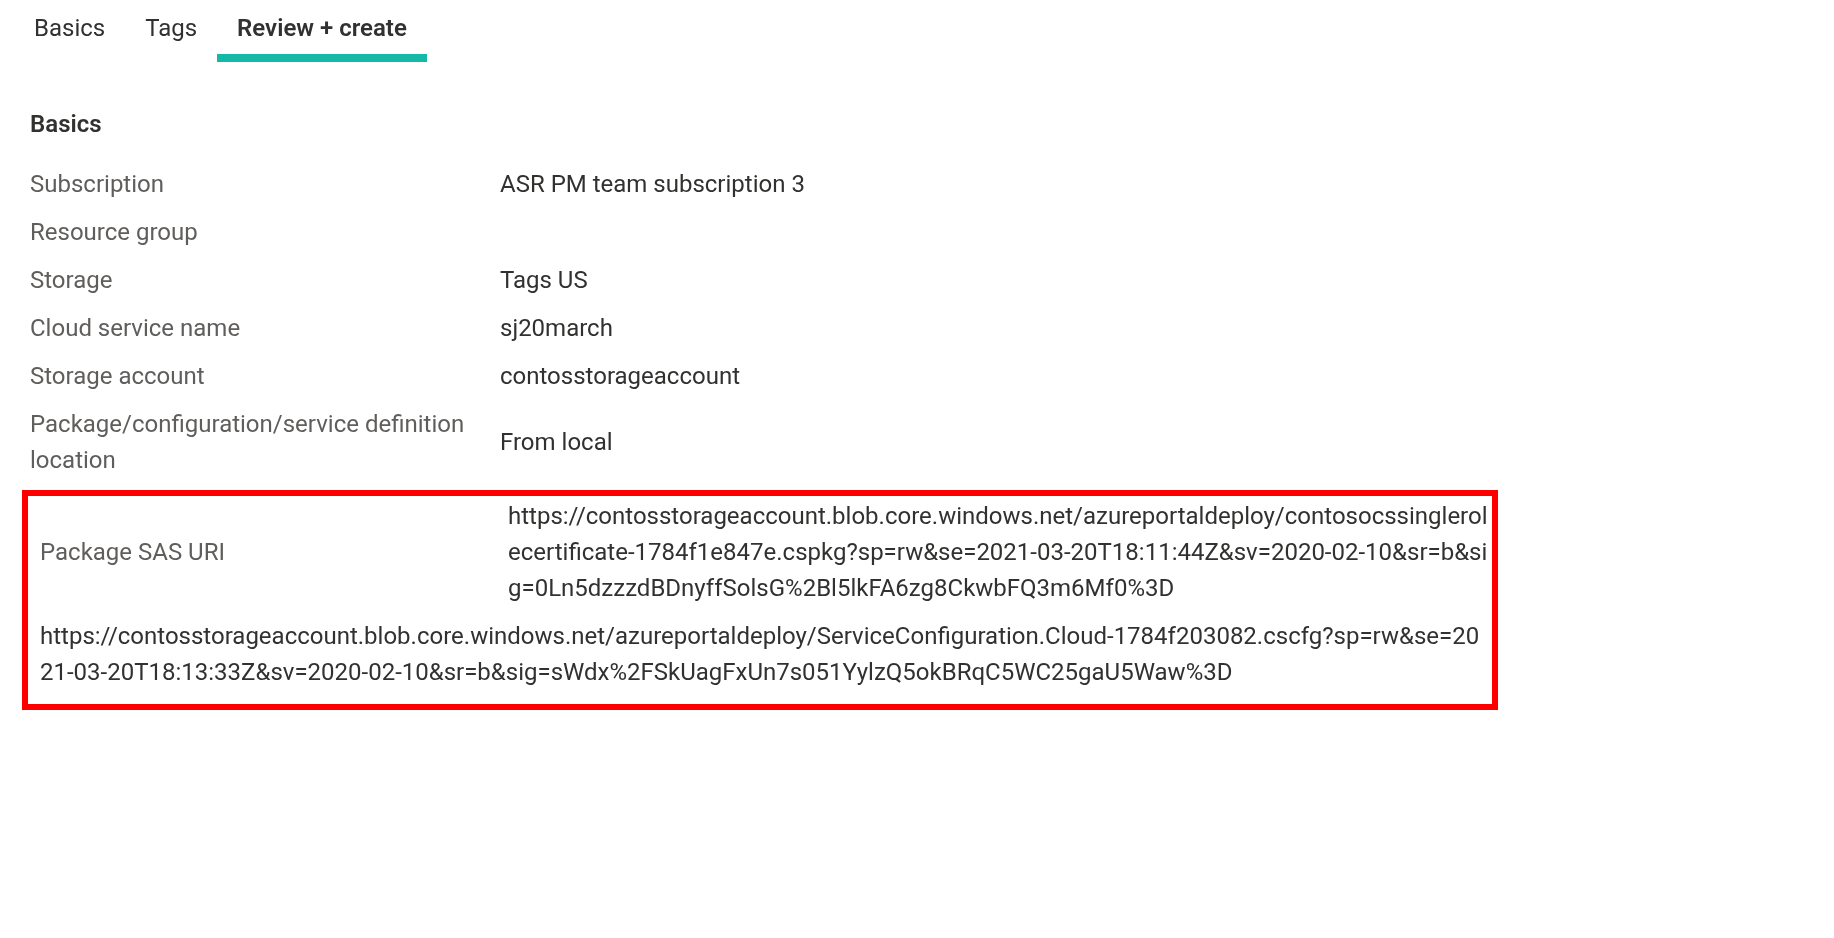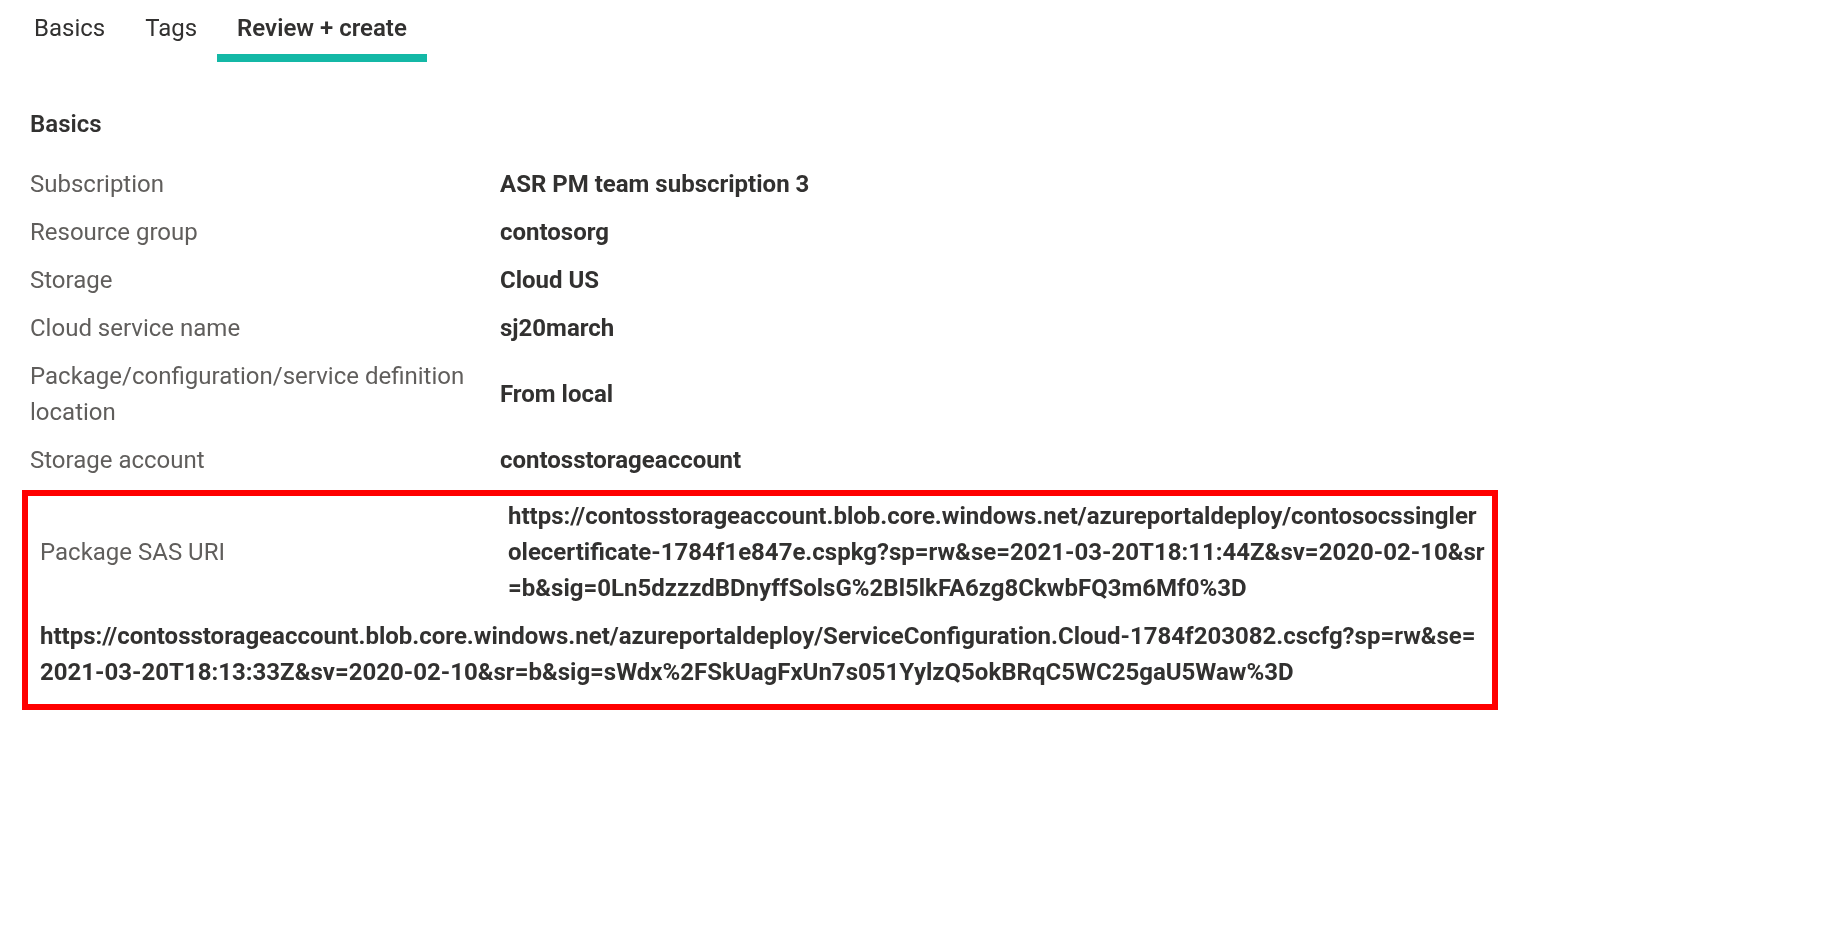--- a/index.html
+++ b/index.html
@@ -53,21 +53,21 @@
       flex-shrink: 0;
       font-size: 24px;
       color: #605e5c;
       font-weight: 400;
       padding-right: 20px;
     }
     .field-value {
       flex: 1;
       font-size: 24px;
       color: #323130;
-      font-weight: 700;
+      font-weight: 400;
       word-break: break-all;
       overflow-wrap: break-word;
     }
     .highlight-box {
       border: 6px solid #ff0000;
       margin-left: -8px;
       margin-right: -8px;
       padding: 2px 2px 2px 10px;
       margin-top: 4px;
       margin-bottom: 4px;
@@ -92,41 +92,40 @@
 <div class="content">
   <h2 class="section-heading">Basics</h2>
 
   <div class="field-row">
     <div class="field-label">Subscription</div>
     <div class="field-value">ASR PM team subscription 3</div>
   </div>
 
   <div class="field-row">
     <div class="field-label">Resource group</div>
-    <div class="field-value">contosorg</div>
   </div>
 
   <div class="field-row">
     <div class="field-label">Storage</div>
-    <div class="field-value">Cloud US</div>
+    <div class="field-value">Tags US</div>
   </div>
 
   <div class="field-row">
     <div class="field-label">Cloud service name</div>
     <div class="field-value">sj20march</div>
   </div>
 
   <div class="field-row">
-    <div class="field-label">Package/configuration/service definition location</div>
-    <div class="field-value">From local</div>
+    <div class="field-label">Storage account</div>
+    <div class="field-value">contosstorageaccount</div>
   </div>
 
   <div class="field-row">
-    <div class="field-label">Storage account</div>
-    <div class="field-value">contosstorageaccount</div>
+    <div class="field-label">Package/configuration/service definition location</div>
+    <div class="field-value">From local</div>
   </div>
 
   <div class="highlight-box">
     <div class="field-row">
       <div class="field-label">Package SAS URI</div>
       <div class="field-value">https://contosstorageaccount.blob.core.windows.net/azureportaldeploy/contosocssinglerolecertificate-1784f1e847e.cspkg?sp=rw&amp;se=2021-03-20T18:11:44Z&amp;sv=2020-02-10&amp;sr=b&amp;sig=0Ln5dzzzdBDnyffSolsG%2Bl5lkFA6zg8CkwbFQ3m6Mf0%3D</div>
     </div>
 
     <div class="field-row">
       <div class="field-value">https://contosstorageaccount.blob.core.windows.net/azureportaldeploy/ServiceConfiguration.Cloud-1784f203082.cscfg?sp=rw&amp;se=2021-03-20T18:13:33Z&amp;sv=2020-02-10&amp;sr=b&amp;sig=sWdx%2FSkUagFxUn7s051YylzQ5okBRqC5WC25gaU5Waw%3D</div>

